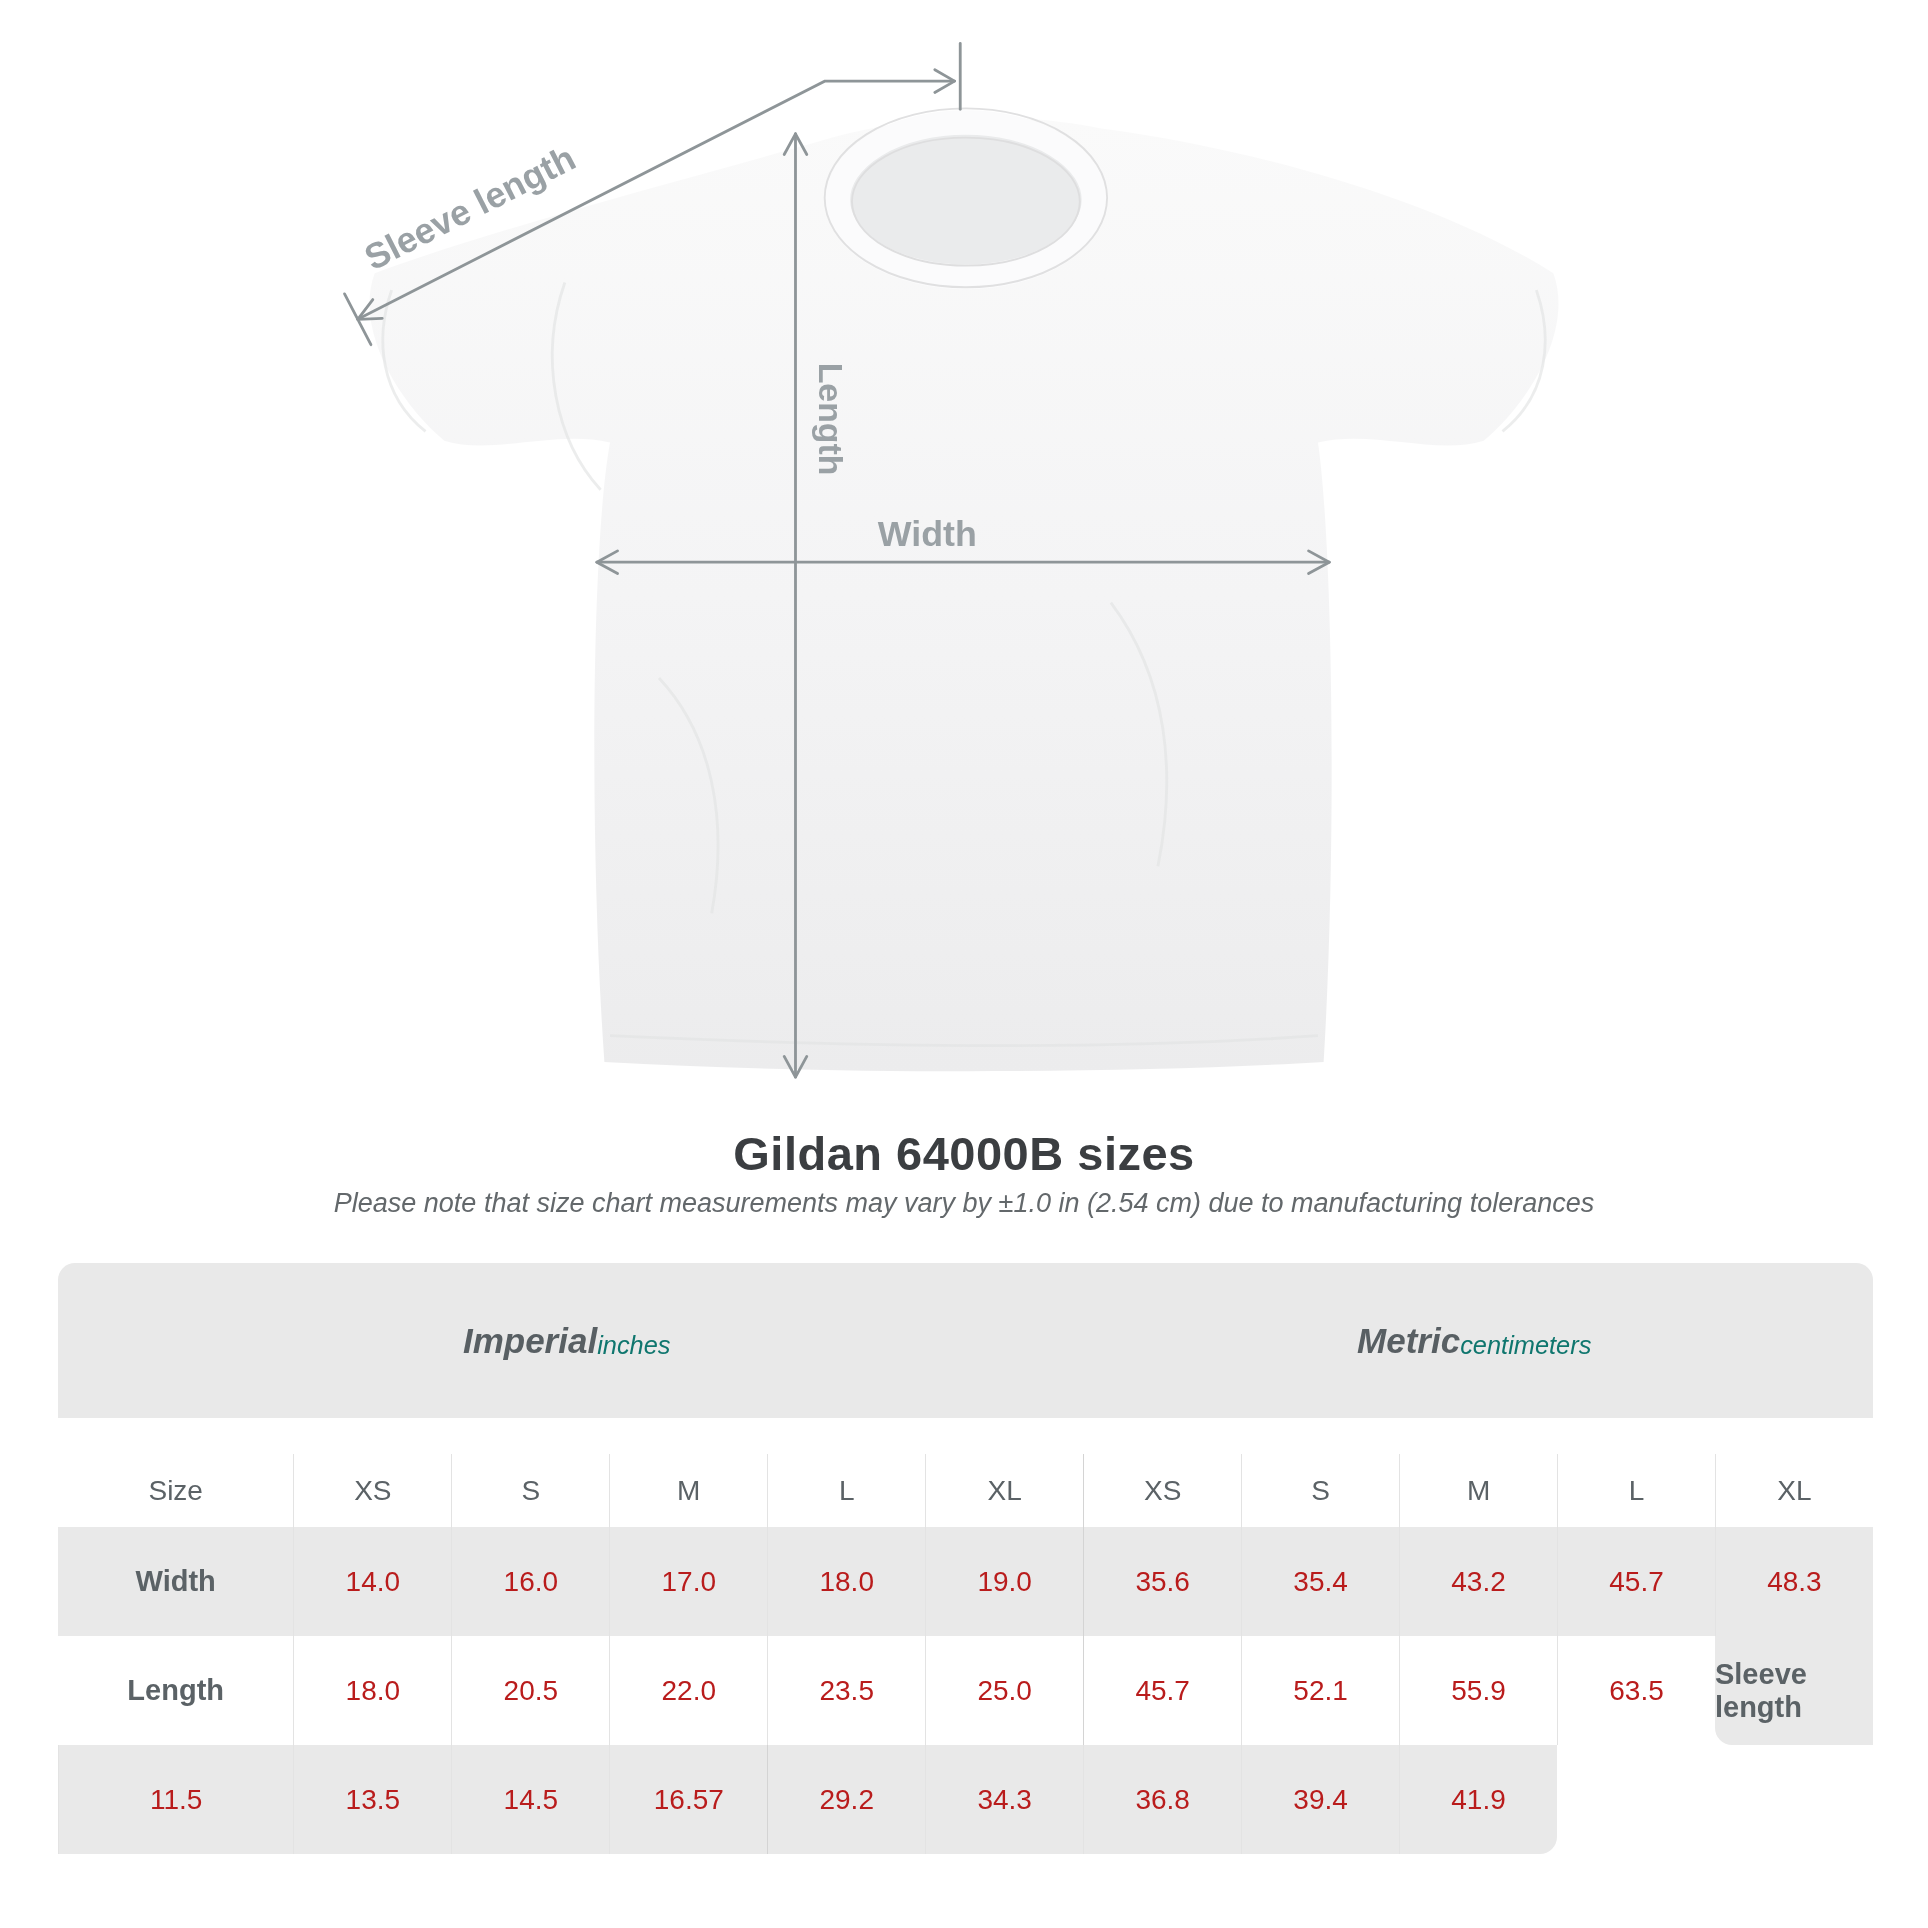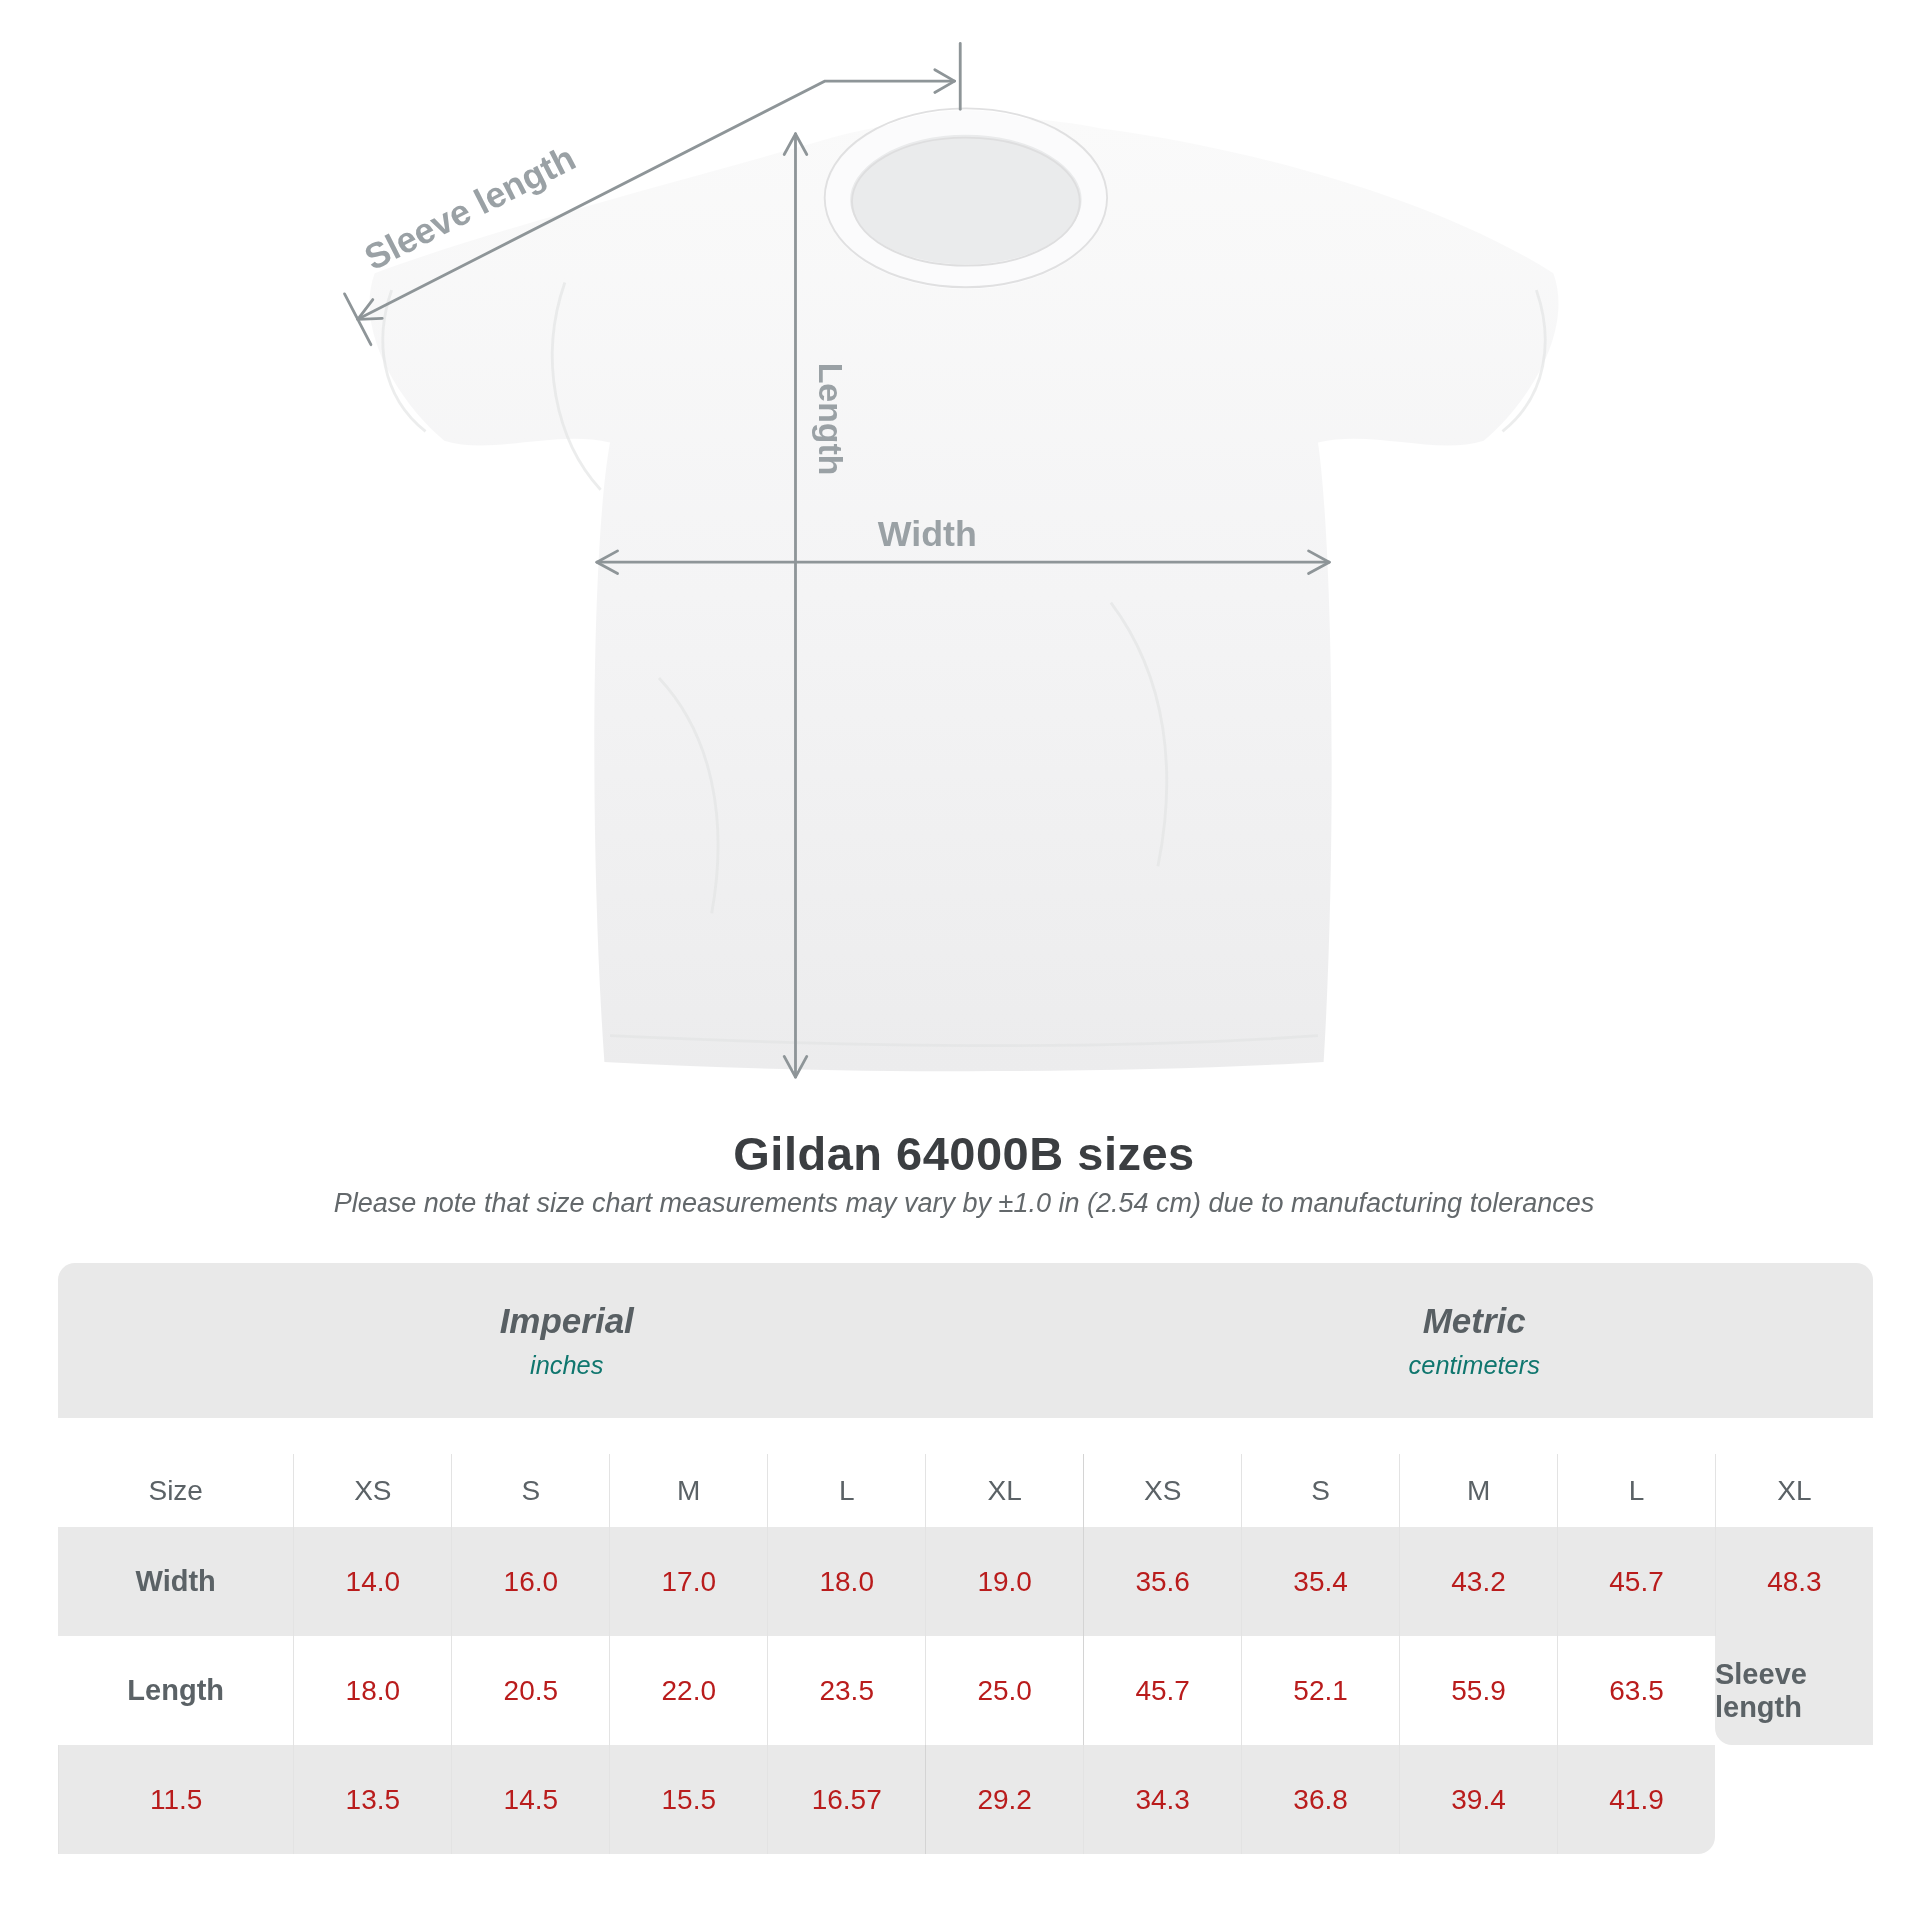--- a/index.html
+++ b/index.html
@@ -12,21 +12,21 @@
   
   .page-title{position:absolute;left:0;top:1126px;width:100%;text-align:center;
     font-size:47px;font-weight:bold;color:#3b3e41;letter-spacing:0.5px;}
   .page-subtitle{position:absolute;left:0;top:1188px;width:100%;text-align:center;
     font-size:27px;font-style:italic;color:#63686b;}
 
   
   .size-table{position:absolute;left:58px;top:1263px;width:1815px;}
   .unit-band{display:flex;height:155px;background:#e9e9e9;
     border-radius:17px 17px 0 0;}
-  .unit-cell{display:flex;flex-direction:column;align-items:center;justify-content:center;}
+  .unit-cell{display:flex;flex-direction:row;align-items:center;justify-content:center;}
   .unit-cell.imperial{width:56.06%;}
   .unit-cell.metric{width:43.94%;}
   .unit-name{font-size:35px;font-weight:bold;font-style:italic;color:#585f63;}
   .unit-sub{font-size:25.4px;font-style:italic;color:#0f766e;margin-top:9.4px;}
 
   .size-grid{display:grid;grid-template-columns:12.97% repeat(10, 8.703%);
     grid-auto-rows:109px;width:100%;}
   .cell{display:flex;align-items:center;justify-content:center;
     font-size:28px;color:#b91c1c;border-left:1.9px solid #e3e3e3;background:#ffffff;}
   .cell.c0{border-left:none;}
@@ -154,21 +154,20 @@
         <div class="cell">23.5</div>
         <div class="cell">25.0</div>
         <div class="cell msep">45.7</div>
         <div class="cell">52.1</div>
         <div class="cell">55.9</div>
         <div class="cell">63.5</div>
         <div class="cell c0 lbl bg-gray bl-round">Sleeve length</div>
         <div class="cell bg-gray">11.5</div>
         <div class="cell bg-gray">13.5</div>
         <div class="cell bg-gray">14.5</div>
-        <div class="cell bg-gray">15.5</div>
         <div class="cell bg-gray">16.57</div>
         <div class="cell msep bg-gray">29.2</div>
         <div class="cell bg-gray">34.3</div>
         <div class="cell bg-gray">36.8</div>
         <div class="cell bg-gray">39.4</div>
         <div class="cell bg-gray br-round">41.9</div>
       </div>
   </div>
 
 </div>

